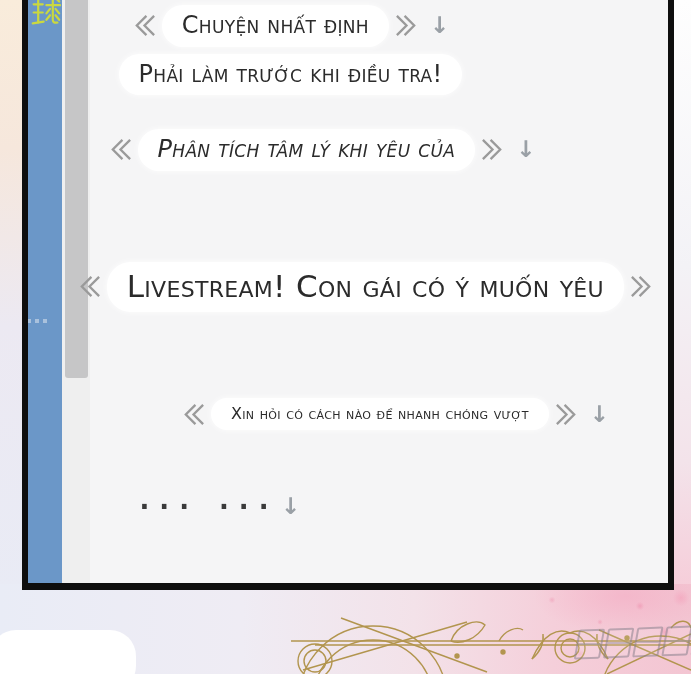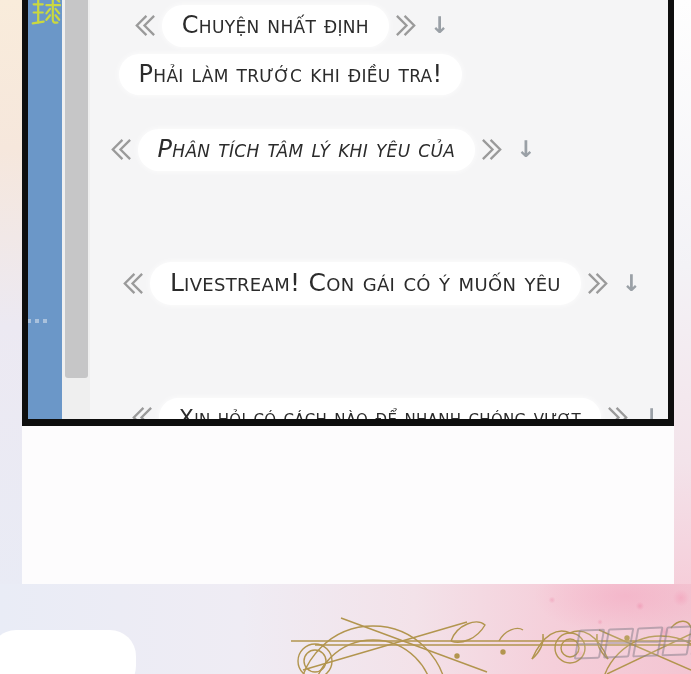--- a/index.html
+++ b/index.html
@@ -41,40 +41,40 @@
     position:absolute;left:577px;top:627px;height:28px;display:flex;gap:3px;
     transform:skewX(-12deg) rotate(-2deg);opacity:.55;
   }
   .watermark .wm-block{
     width:22px;height:26px;border:2px solid #8d8591;border-radius:2px;
     background:linear-gradient(rgba(255,255,255,.2),rgba(255,255,255,.2)),
                linear-gradient(180deg,transparent 46%,#8d8591 46%,#8d8591 54%,transparent 54%);
   }
   
   .panel{
-    position:absolute;left:22px;top:0;width:652px;height:426px;box-sizing:border-box;
+    position:absolute;left:22px;top:0;width:652px;height:590px;box-sizing:border-box;
     border-left:6px solid #0e0e0e;border-right:6px solid #0e0e0e;border-bottom:7px solid #0e0e0e;
     background:#f5f5f6;overflow:hidden;
   }
   .blue-bar{position:absolute;left:0;top:0;width:34px;height:583px;background:#6b97c8;}
   .sidebar-char{position:absolute;left:2px;top:-4px;}
   .sidebar-dots{position:absolute;left:-1px;top:319px;display:flex;gap:4px;}
   .sidebar-dots i{width:4px;height:4px;background:#a9c1dd;display:block;}
   .scroll-track{position:absolute;left:34px;top:0;width:28px;height:583px;background:#efefef;}
   .scroll-thumb{position:absolute;left:37px;top:0;width:23px;height:378px;background:#c6c6c7;border-radius:0 0 3px 3px;}
   
   .entry{position:absolute;display:flex;flex-direction:column;align-items:center;color:#2b2b2b;}
   .row1{display:flex;align-items:center;gap:5px;}
   .row2{margin-top:7px;text-align:right;}
   .vtext{
     font-variant:small-caps;font-weight:500;letter-spacing:.3px;
     font-size:24px;line-height:1.15;color:#2b2b2b;white-space:nowrap;
   }
-  .e3 .vtext{font-size:25px;}
-  .e4 .vtext{font-size:22px;}
+  .e3 .vtext{font-size:31px;}
+  .e4 .vtext{font-size:16px;}
   .bubble{background:#ffffff;border-radius:24px;padding:7px 20px;box-shadow:0 0 6px rgba(255,255,255,.9);}
   .chev{width:25px;height:27px;stroke:#9a9a9a;stroke-width:2.4;fill:none;flex:0 0 auto;}
   .dl-arrow{
     font-size:23px;color:#9aa0a6;font-weight:600;margin-left:6px;line-height:1;
     flex:0 0 auto;cursor:pointer;
   }
   .more-row{flex-direction:row;align-items:center;}
   .more-dots{
     font-size:28px;font-weight:900;letter-spacing:3px;color:#3a3a3a;
     line-height:0;transform:translateY(-7px);font-family:"DejaVu Sans Mono",monospace;

